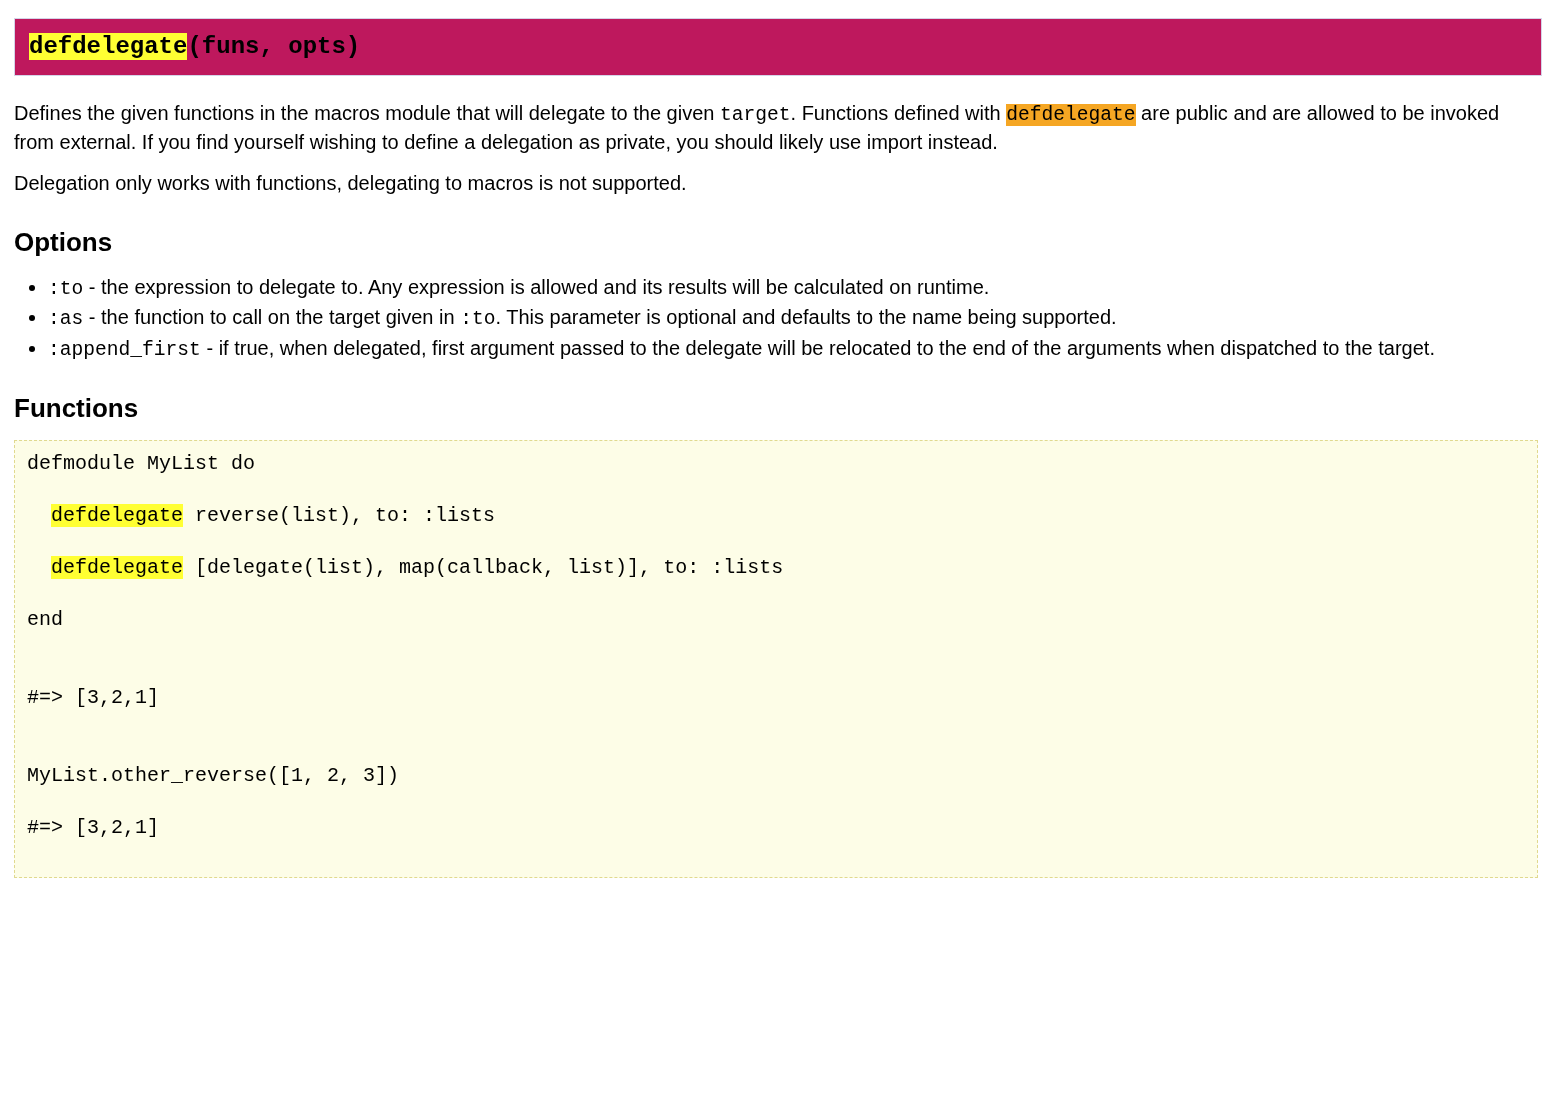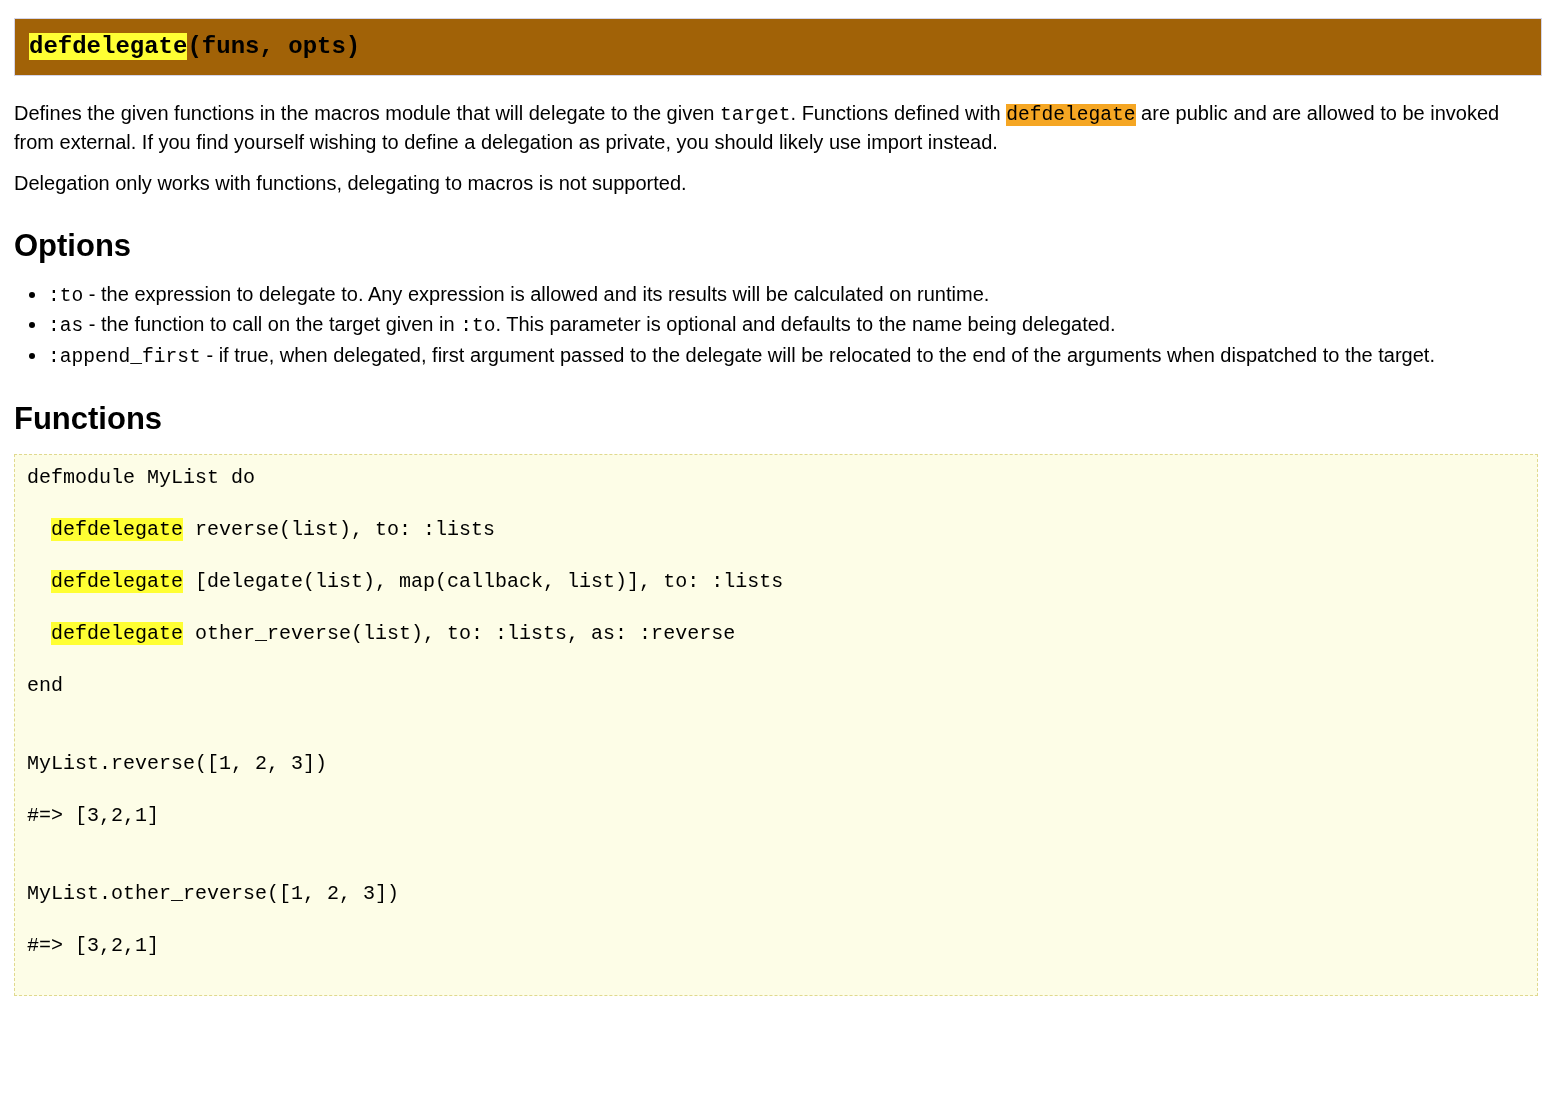--- a/index.html
+++ b/index.html
@@ -5,37 +5,37 @@
   body {
     font-family: "Lucida Grande", "Helvetica Neue", Arial, sans-serif;
     font-size: 20px;
     line-height: 1.35;
     color: #000;
     margin: 0;
     padding: 0 14px 14px 14px;
     background: #fff;
   }
   .sig-header {
-    background: #a16207;
+    background: #be185d;
     border: 1px solid #d4d4e8;
     padding: 12px 14px;
     font-family: "Courier New", Courier, monospace;
     font-weight: bold;
     font-size: 24px;
     margin: 18px 0 24px 0;
   }
   .hl-yellow { background: #ffff33; }
   .hl-orange { background: #f5a623; }
   code, .mono {
     font-family: "Courier New", Courier, monospace;
     font-size: 0.98em;
   }
   p { margin: 0 0 14px 0; }
   h2 {
-    font-size: 31px;
+    font-size: 26px;
     font-weight: bold;
     margin: 28px 0 14px 0;
   }
   ul { margin: 4px 0 14px 0; padding-left: 34px; }
   li { margin-bottom: 2px; }
   pre.code-block {
     background: #fdfde7;
     border: 1px dashed #e0d98f;
     font-family: "Courier New", Courier, monospace;
     font-size: 20px;
@@ -59,33 +59,31 @@
 
 <p>Delegation only works with functions, delegating to macros is not supported.</p>
 
 <h2>Options</h2>
 
 <ul>
   <li>
     <code>:to</code><span> - the expression to delegate to. Any expression is allowed and its results will be calculated on runtime.</span>
   </li>
   <li>
-    <code>:as</code><span> - the function to call on the target given in </span><code>:to</code><span>. This parameter is optional and defaults to the name being delegated.</span>
+    <code>:as</code><span> - the function to call on the target given in </span><code>:to</code><span>. This parameter is optional and defaults to the name being supported.</span>
   </li>
   <li>
     <code>:append_first</code><span> - if true, when delegated, first argument passed to the delegate will be relocated to the end of the arguments when dispatched to the target.</span><br>
   </li>
 </ul>
 
 <h2>Functions</h2>
 
 <pre class="code-block"><span class="line">defmodule MyList do</span>
 <span class="line"><span>  </span><span class="hl-yellow">defdelegate</span><span> reverse(list), to: :lists</span></span>
 <span class="line"><span>  </span><span class="hl-yellow">defdelegate</span><span> [delegate(list), map(callback, list)], to: :lists</span></span>
-<span class="line"><span>  </span><span class="hl-yellow">defdelegate</span><span> other_reverse(list), to: :lists, as: :reverse</span></span>
 <span class="line">end</span>
 <span class="line"></span>
-<span class="line">MyList.reverse([1, 2, 3])</span>
 <span class="line">#=&gt; [3,2,1]</span>
 <span class="line"></span>
 <span class="line">MyList.other_reverse([1, 2, 3])</span>
 <span class="line">#=&gt; [3,2,1]</span>
 </pre>
 
 </body></html>

